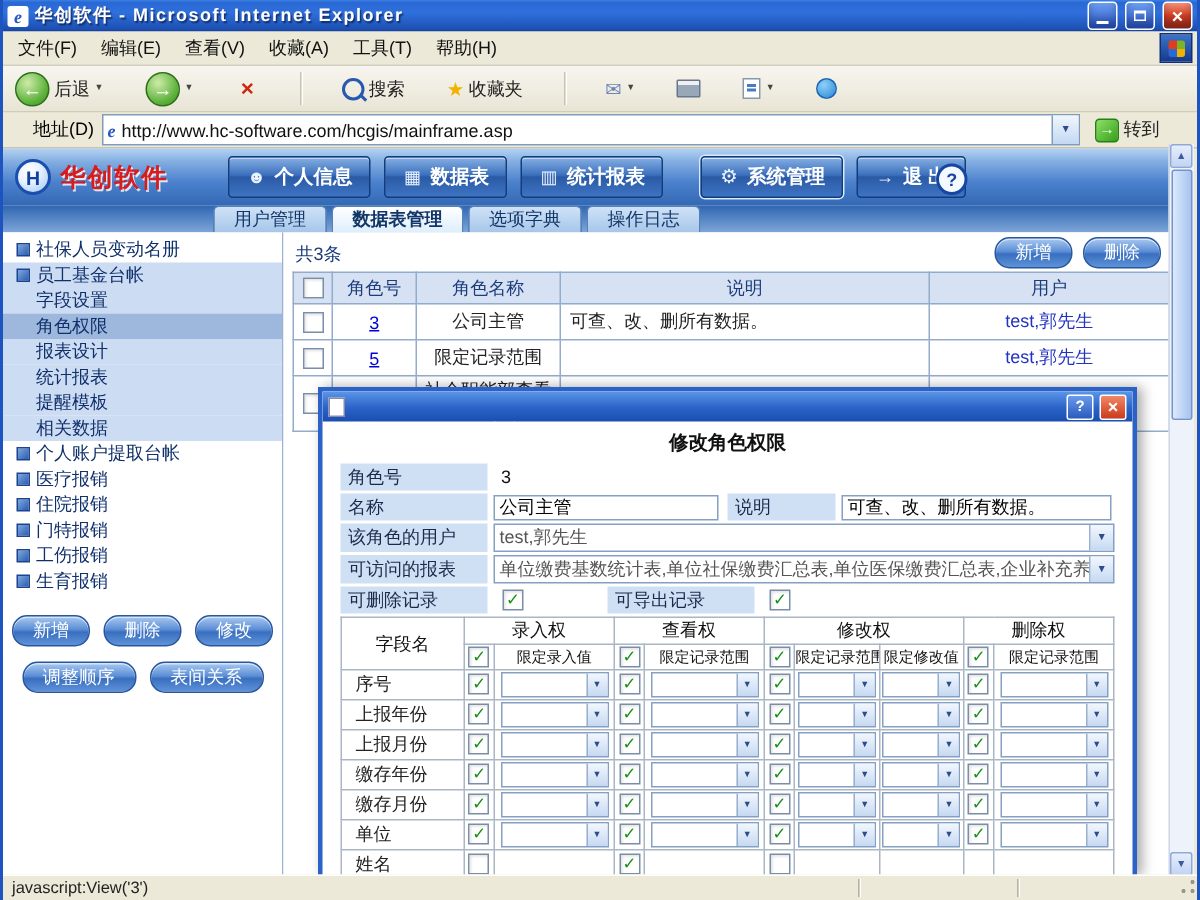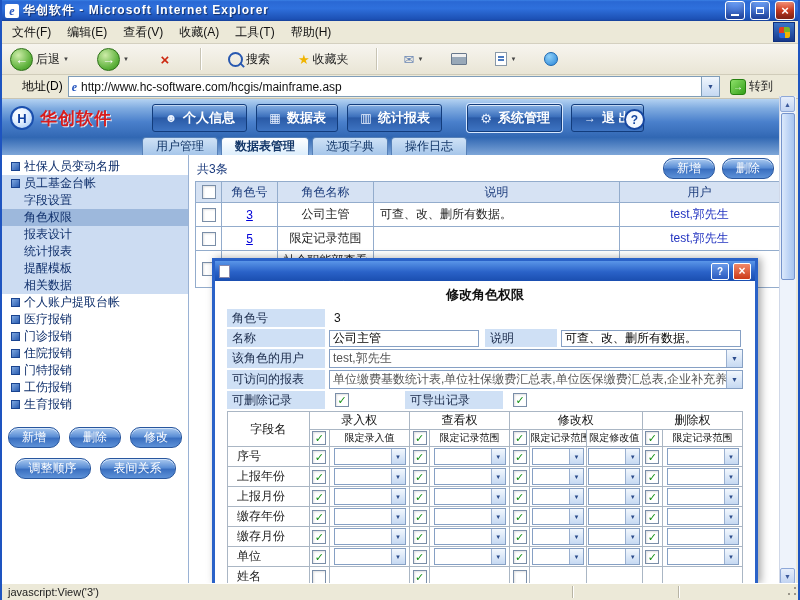--- a/index.html
+++ b/index.html
@@ -329,24 +329,20 @@
   <div class="side-item">
     <span class="tree-icon"></span>
     <span>个人账户提取台帐</span>
   </div>
 
   <div class="side-item">
     <span class="tree-icon"></span>
     <span>医疗报销</span>
   </div>
 
-  <div class="side-item">
-    <span class="tree-icon"></span>
-    <span>门诊报销</span>
-  </div>
 
   <div class="side-item">
     <span class="tree-icon"></span>
     <span>住院报销</span>
   </div>
 
   <div class="side-item">
     <span class="tree-icon"></span>
     <span>门特报销</span>
   </div>

